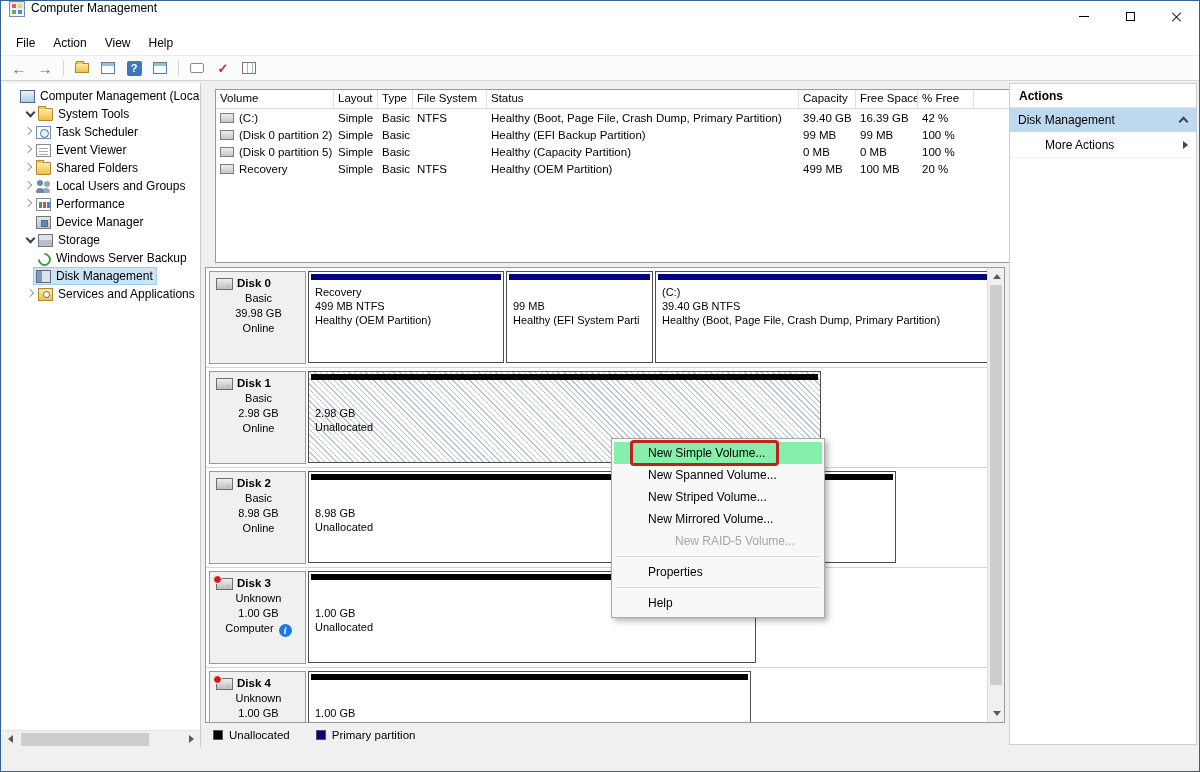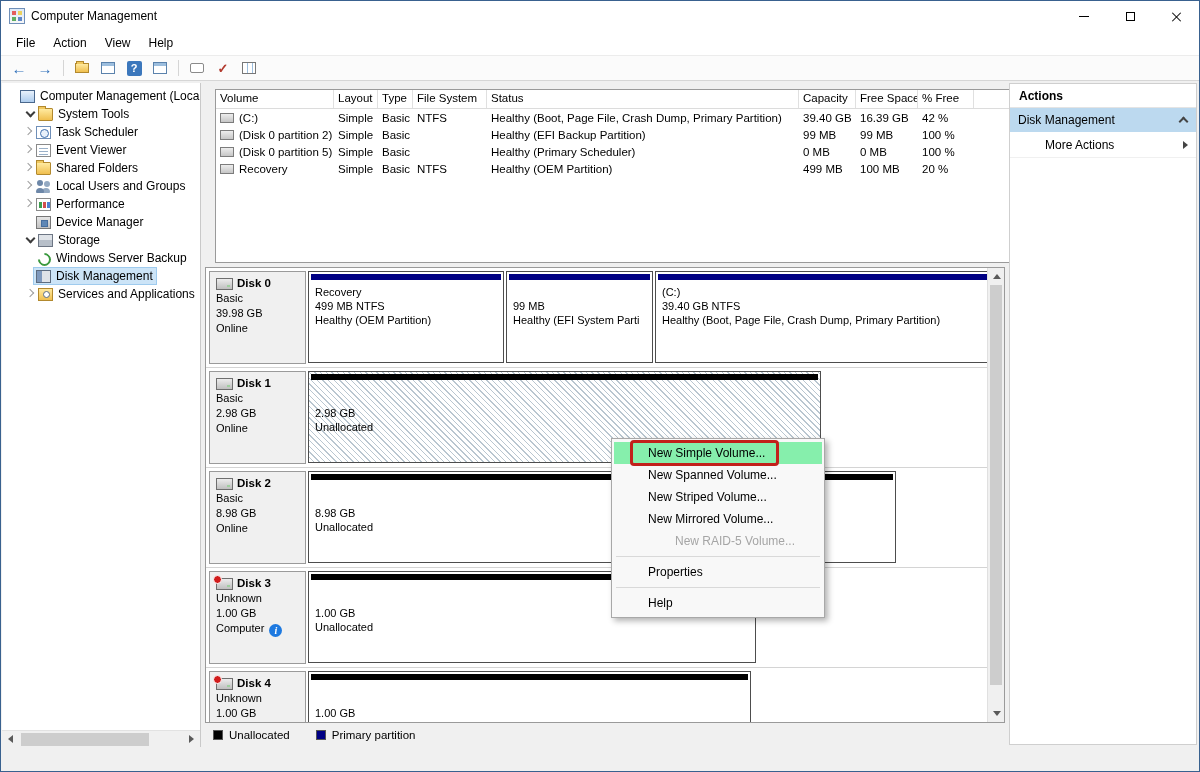--- a/index.html
+++ b/index.html
@@ -1,21 +1,21 @@
 <!DOCTYPE html>
 <html><head>
 <meta charset="utf-8">
 <style>
   * { box-sizing: border-box; margin: 0; padding: 0; }
   body { font-family: "Liberation Sans", sans-serif; background:#444; }
   .window { position:relative; width:1200px; height:772px; background:#f0f0f0;
             border:1px solid #39618f; overflow:hidden; font-size:12px; color:#000; }
 
   
-  .titlebar { height:30px; background:#fff; display:flex; align-items:center; }
+  .titlebar { height:30px; background:#fff; display:flex; }
   .app-icon { width:16px; height:16px; margin:0 6px 0 8px; position:relative;
               background:linear-gradient(#dce9f7,#f7f7f7); border:1px solid #6f8fb8; flex:none; }
   .app-icon::after { content:""; position:absolute; left:2px; top:2px; width:4px; height:4px;
               background:#e35d5d; box-shadow:6px 0 0 #edd25e, 0 6px 0 #5fae62, 6px 6px 0 #5f87c9; }
   .title-text { font-size:12px; }
   .win-controls { margin-left:auto; display:flex; height:100%; }
   .wc { width:46px; height:100%; display:flex; align-items:center; justify-content:center; }
   .wc-min { width:10px; height:1px; background:#000; }
   .wc-max { width:9px; height:9px; border:1px solid #000; }
   .wc-close { position:relative; width:11px; height:11px; }
@@ -104,21 +104,21 @@
   .td { padding:0 4px; font-size:11.5px; overflow:hidden; white-space:nowrap; display:flex; align-items:center; }
   .c0{width:118px;} .c1{width:44px;} .c2{width:35px;} .c3{width:74px;} .c4{width:312px;}
   .c5{width:57px;} .c6{width:62px;} .c7{width:56px;} .c8{flex:1; border-right:none;}
   .vol-ico { width:14px; height:10px; display:inline-block; flex:none;
              background:linear-gradient(#ededed,#c6c6c6); border:1px solid #7c7c7c; margin-right:5px; }
 
   
   .disk-rows { position:absolute; left:0; top:0; right:17px; bottom:0; overflow:hidden; }
   .disk-row { height:100px; border-bottom:1px solid #d4d4d4; display:flex; padding:3px 0 3px 3px; }
   .disk-label { width:97px; flex:none; background:#f0f0f0; border:1px solid #9a9a9a;
-                padding:4px 4px 0 6px; font-size:11px; line-height:15px; }
+                padding:4px 4px 0 6px; font-size:11px; line-height:15px;text-align:center; }
   .dl-line1 { display:flex; align-items:center; }
   .disk-name { font-weight:bold; margin-left:4px; font-size:11.5px; }
   .disk-ico { width:17px; height:12px; display:inline-block; position:relative; flex:none;
               background:linear-gradient(#ececec,#bfbfbf); border:1px solid #6e6e6e; }
   .disk-ico::after { content:""; position:absolute; right:2px; bottom:2px; width:3px; height:2px; background:#9fcf9f; }
   .err-badge { position:absolute; left:-4px; top:-4px; width:9px; height:9px; border-radius:50%;
               background:#d11c1c; border:1px solid #fff; }
   .info-ico { display:inline-block; width:13px; height:13px; border-radius:50%; background:#1d79e0;
               color:#fff; font:italic bold 10px "Liberation Serif", serif; text-align:center;
               line-height:13px; margin-left:5px; vertical-align:-2px; }
@@ -362,21 +362,21 @@
       <div class="td c7">100 %</div>
     </div>
     <div class="tr">
       <div class="td c0">
           <span class="vol-ico"></span>
           <span>(Disk 0 partition 5)</span>
         </div>
       <div class="td c1">Simple</div>
       <div class="td c2">Basic</div>
       <div class="td c3"></div>
-      <div class="td c4">Healthy (Primary Scheduler)</div>
+      <div class="td c4">Healthy (Capacity Partition)</div>
       <div class="td c5">0 MB</div>
       <div class="td c6">0 MB</div>
       <div class="td c7">100 %</div>
     </div>
     <div class="tr">
       <div class="td c0">
           <span class="vol-ico"></span>
           <span>Recovery</span>
         </div>
       <div class="td c1">Simple</div>

